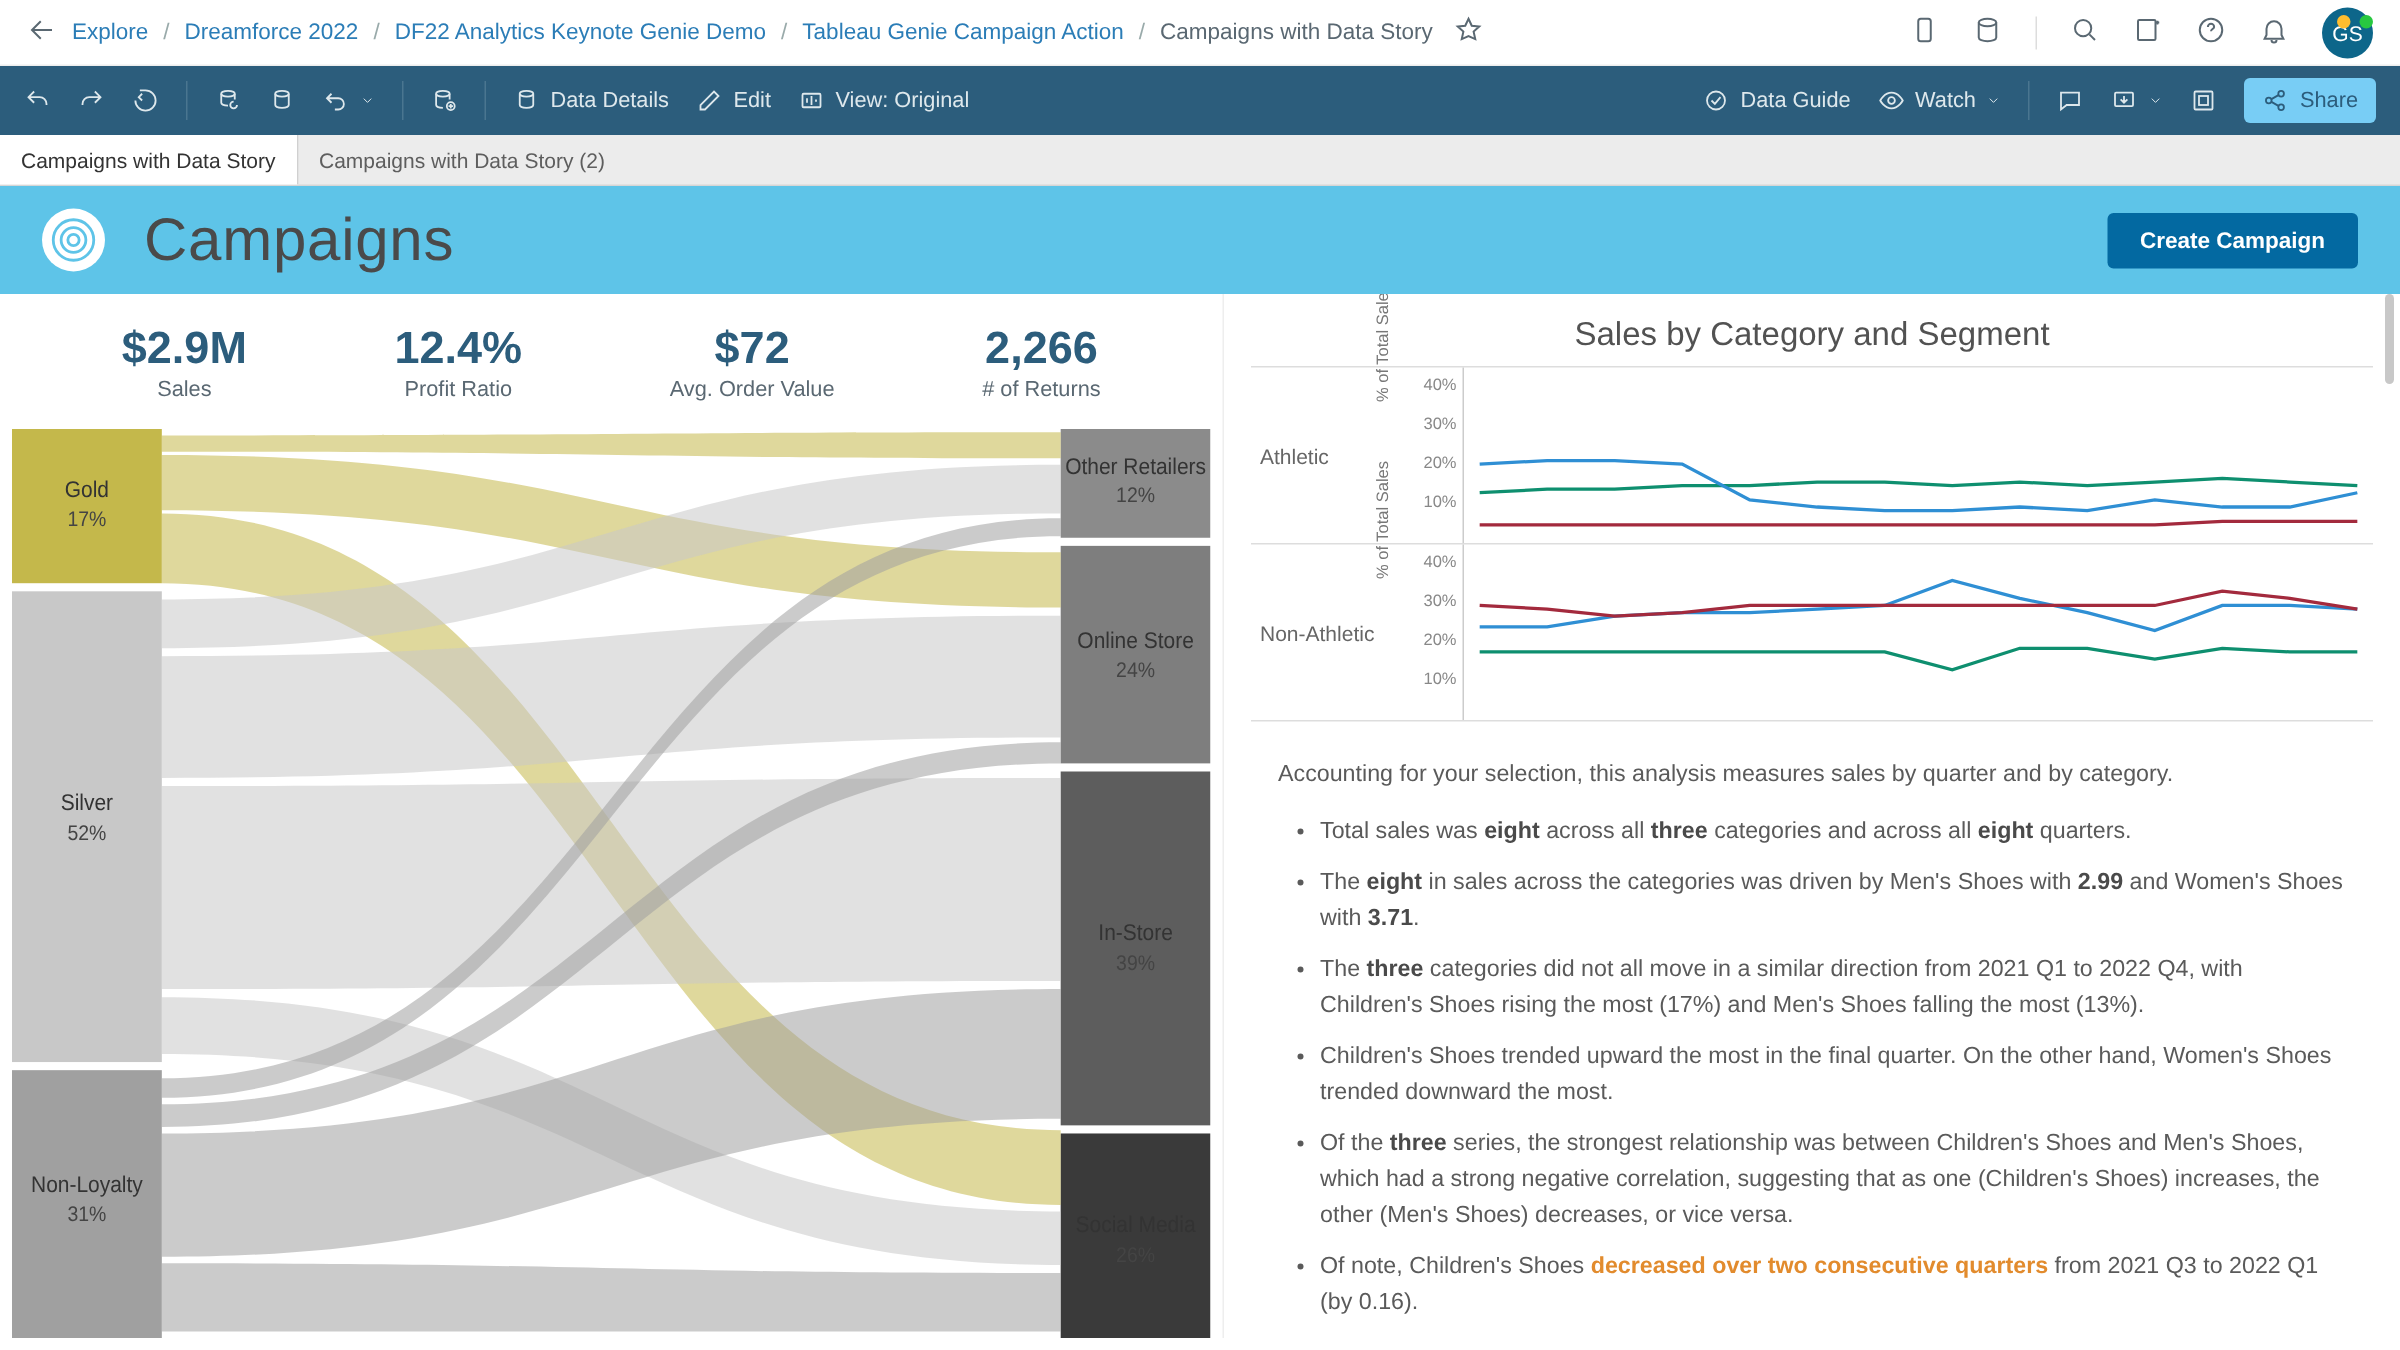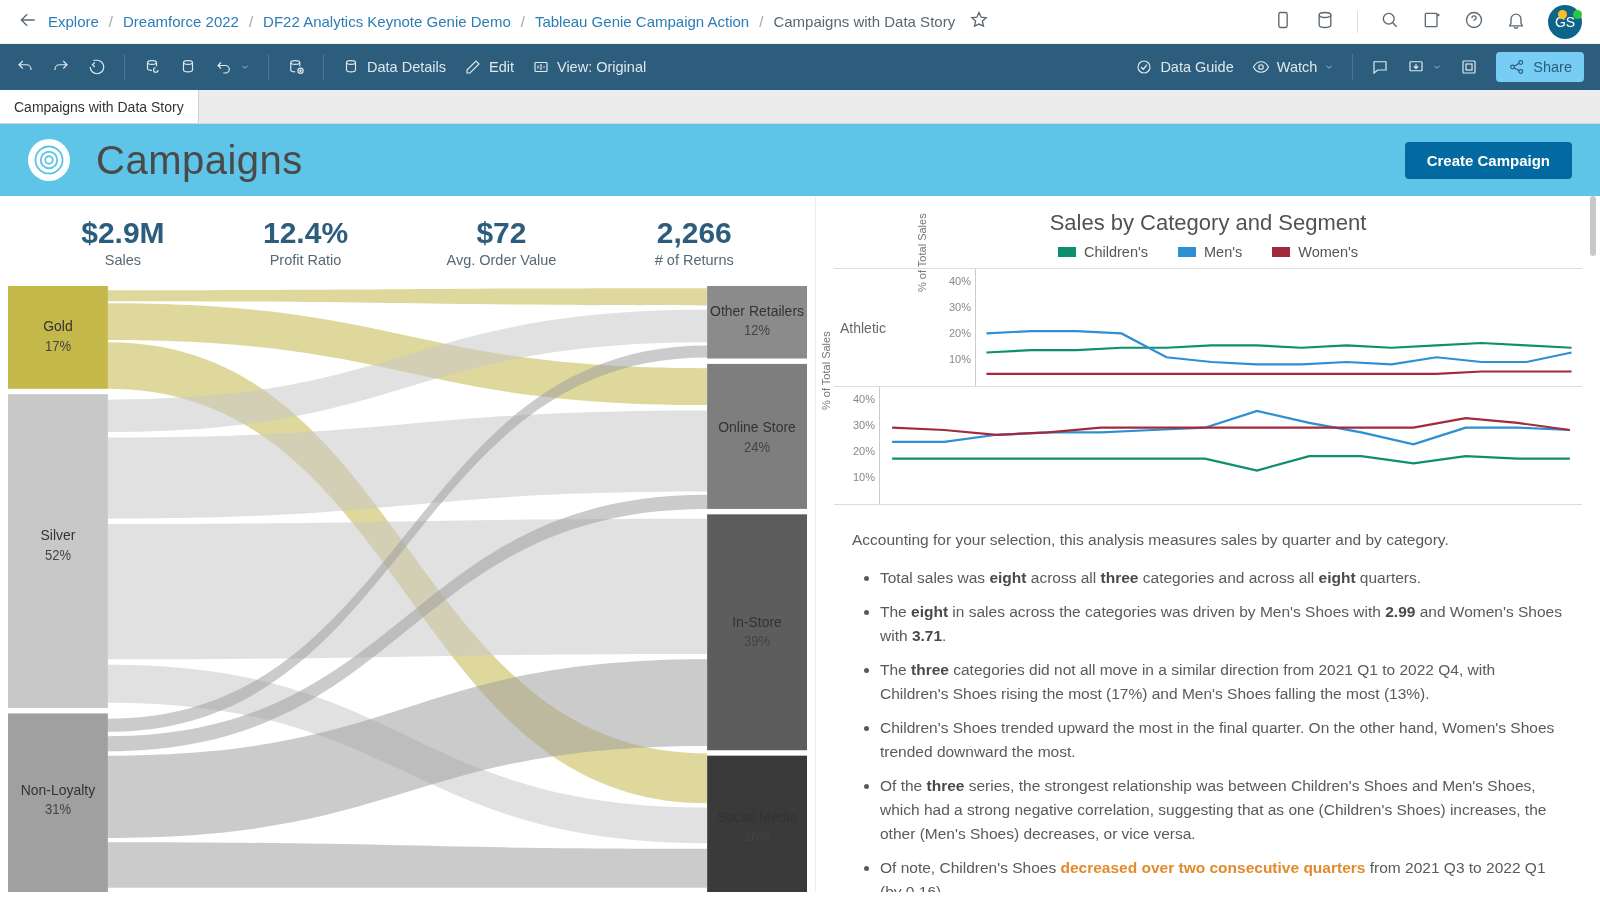--- a/index.html
+++ b/index.html
@@ -230,20 +230,21 @@
         <circle cx="17" cy="6" r="2.5"></circle>
         <circle cx="17" cy="18" r="2.5"></circle>
         <path d="M8 11l7-4M8 13l7 4"></path>
       </svg>
       <span>Share</span>
     </span>
 </div>
 
 <div class="tabs">
   <div class="tab active">Campaigns with Data Story</div>
+  <div class="tab">Campaigns with Data Story (2)</div>
 </div>
 
 <div class="header-band">
   <div class="emblem">
       <svg viewBox="0 0 40 40">
         <circle cx="20" cy="20" r="18" fill="none" stroke="#5ec4e8" stroke-width="2.5"></circle>
         <circle cx="20" cy="20" r="11" fill="none" stroke="#5ec4e8" stroke-width="2.5"></circle>
         <circle cx="20" cy="20" r="5" fill="none" stroke="#5ec4e8" stroke-width="2.5"></circle>
       </svg>
     </div>
@@ -325,42 +326,38 @@
         <path d="M100 434 C400 434 400 345 700 345 L700 425 C400 425 400 510 100 510 Z" fill="#a0a0a0"></path>
         <path d="M100 514 C400 514 400 520 700 520 L700 556 C400 556 400 556 100 556 Z" fill="#a0a0a0"></path>
         </g>
       </svg>
     </div>
   </div>
 
   <div class="right">
     <div class="scroll-ind"></div>
     <div class="chart-title">Sales by Category and Segment</div>
-    <div class="legend" id="legend">
-        <span><i style="background:#0e8f6f"></i>Children's</span>
-        <span><i style="background:#2f8fd4"></i>Men's</span>
-        <span><i style="background:#a32a3d"></i>Women's</span>
-      </div>
     <div class="chart-panels" id="panels">
         <div class="panel">
     <div class="pname">Athletic</div>
     <div class="yaxis">
             <div class="ylabel">% of Total Sales</div>
             <div class="tick" style="top:6px">40%</div>
             <div class="tick" style="top:32px">30%</div>
             <div class="tick" style="top:58px">20%</div>
             <div class="tick" style="top:84px">10%</div>
           </div>
     <div class="plot"><svg viewBox="0 0 580 118" preserveAspectRatio="none">
               <polyline points="10,84.2 53.07692307692308,81.8 96.15384615384616,81.8 139.23076923076923,79.4 182.30769230769232,79.4 225.3846153846154,77.00000000000001 268.46153846153845,77.00000000000001 311.53846153846155,79.4 354.61538461538464,77.00000000000001 397.6923076923077,79.4 440.7692307692308,77.00000000000001 483.84615384615387,74.6 526.9230769230769,77.00000000000001 570,79.4" fill="none" stroke="#0e8f6f" stroke-width="2.2"></polyline>
               <polyline points="10,65 53.07692307692308,62.6 96.15384615384616,62.6 139.23076923076923,65 182.30769230769232,89 225.3846153846154,93.8 268.46153846153845,96.2 311.53846153846155,96.2 354.61538461538464,93.8 397.6923076923077,96.2 440.7692307692308,89 483.84615384615387,93.8 526.9230769230769,93.8 570,84.2" fill="none" stroke="#2f8fd4" stroke-width="2.2"></polyline>
               <polyline points="10,105.8 53.07692307692308,105.8 96.15384615384616,105.8 139.23076923076923,105.8 182.30769230769232,105.8 225.3846153846154,105.8 268.46153846153845,105.8 311.53846153846155,105.8 354.61538461538464,105.8 397.6923076923077,105.8 440.7692307692308,105.8 483.84615384615387,103.39999999999999 526.9230769230769,103.39999999999999 570,103.39999999999999" fill="none" stroke="#a32a3d" stroke-width="2.2"></polyline>
             </svg></div>
   </div>
         <div class="panel">
+    <div class="pname">Non-Athletic</div>
     <div class="yaxis">
             <div class="ylabel">% of Total Sales</div>
             <div class="tick" style="top:6px">40%</div>
             <div class="tick" style="top:32px">30%</div>
             <div class="tick" style="top:58px">20%</div>
             <div class="tick" style="top:84px">10%</div>
           </div>
     <div class="plot"><svg viewBox="0 0 580 118" preserveAspectRatio="none">
               <polyline points="10,72.2 53.07692307692308,72.2 96.15384615384616,72.2 139.23076923076923,72.2 182.30769230769232,72.2 225.3846153846154,72.2 268.46153846153845,72.2 311.53846153846155,84.2 354.61538461538464,69.8 397.6923076923077,69.8 440.7692307692308,77.00000000000001 483.84615384615387,69.8 526.9230769230769,72.2 570,72.2" fill="none" stroke="#0e8f6f" stroke-width="2.2"></polyline>
               <polyline points="10,55.4 53.07692307692308,55.4 96.15384615384616,48.2 139.23076923076923,45.8 182.30769230769232,45.8 225.3846153846154,43.4 268.46153846153845,41.00000000000001 311.53846153846155,24.200000000000003 354.61538461538464,36.199999999999996 397.6923076923077,45.8 440.7692307692308,57.800000000000004 483.84615384615387,41.00000000000001 526.9230769230769,41.00000000000001 570,43.4" fill="none" stroke="#2f8fd4" stroke-width="2.2"></polyline>

